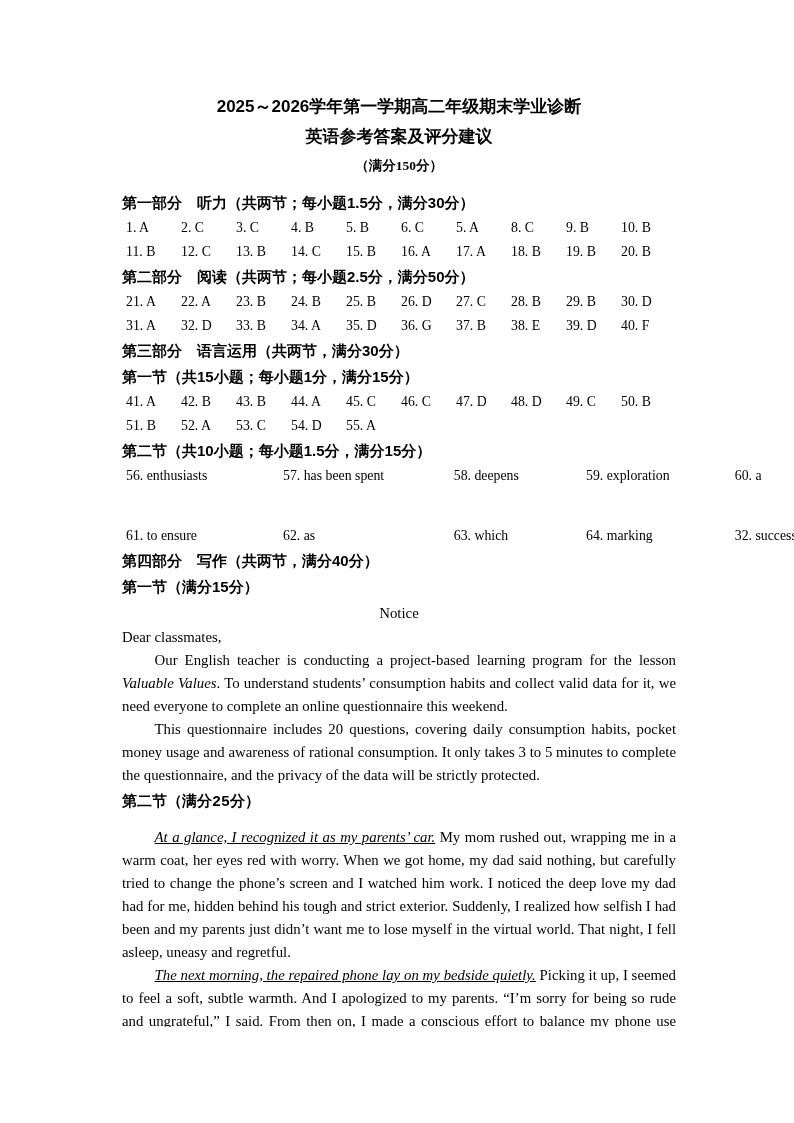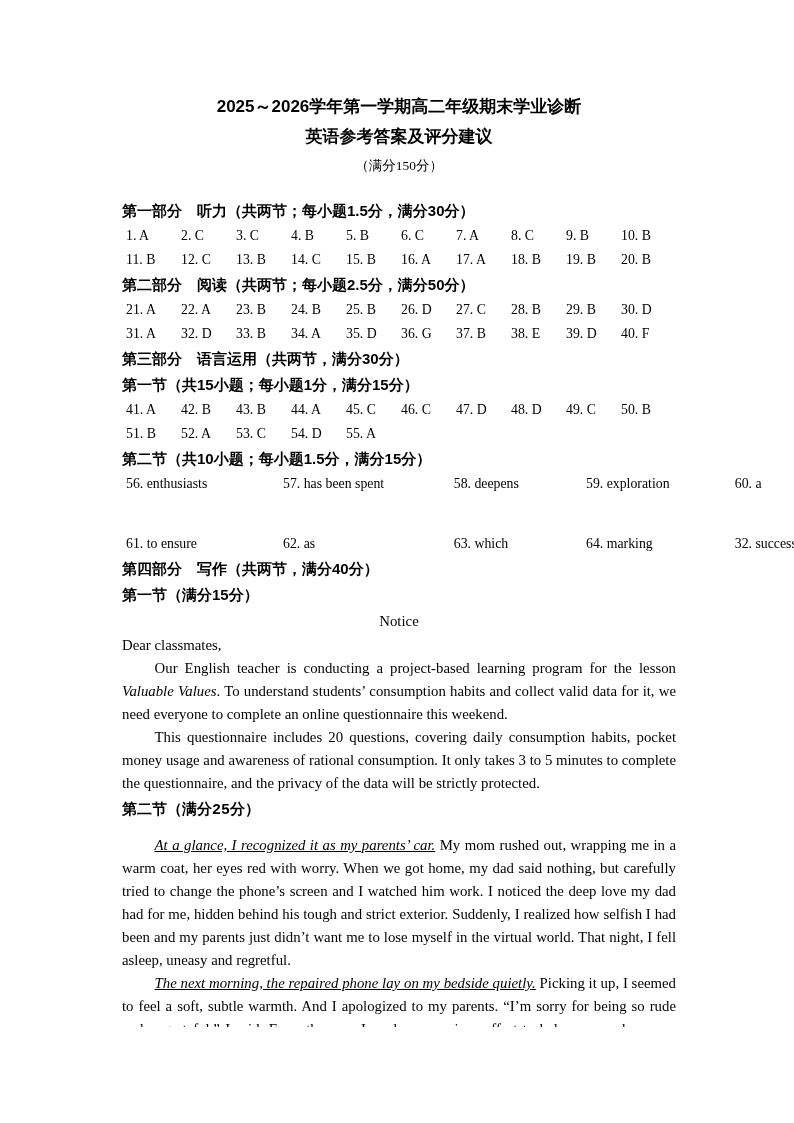--- a/index.html
+++ b/index.html
@@ -23,21 +23,22 @@
     text-align: center;
     font-family: "Liberation Sans", "DejaVu Sans", sans-serif;
     font-weight: bold;
     font-size: 17px;
     line-height: 30px;
   }
   .fullscore {
     text-align: center;
     font-size: 13.5px;
     line-height: 28px;
-    margin-bottom: 18px;
+    margin-bottom: 10px;
+    font-weight: bold;
   }
   .heading {
     font-family: "Liberation Sans", "DejaVu Sans", sans-serif;
     font-weight: bold;
     font-size: 15px;
     line-height: 26px;
   }
   .answers {
     font-size: 13.8px;
     line-height: 24px;
@@ -90,21 +91,21 @@
   <div class="fullscore">（满分150分）</div>
 
   <div class="heading">第一部分　听力（共两节；每小题1.5分，满分30分）</div>
   <div class="answers cols10">
       <span class="ans">1. A</span>
       <span class="ans">2. C</span>
       <span class="ans">3. C</span>
       <span class="ans">4. B</span>
       <span class="ans">5. B</span>
       <span class="ans">6. C</span>
-      <span class="ans">7. A</span>
+      <span class="ans">5. A</span>
       <span class="ans">8. C</span>
       <span class="ans">9. B</span>
       <span class="ans">10. B</span>
       <span class="ans">11. B</span>
       <span class="ans">12. C</span>
       <span class="ans">13. B</span>
       <span class="ans">14. C</span>
       <span class="ans">15. B</span>
       <span class="ans">16. A</span>
       <span class="ans">17. A</span>

